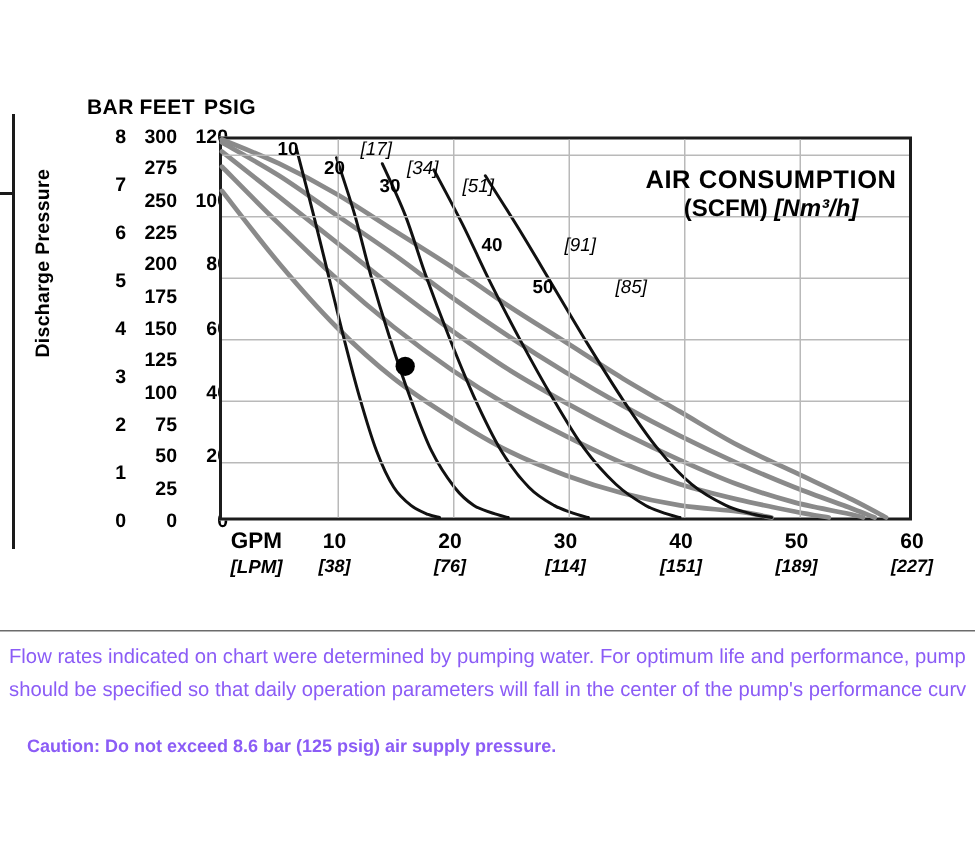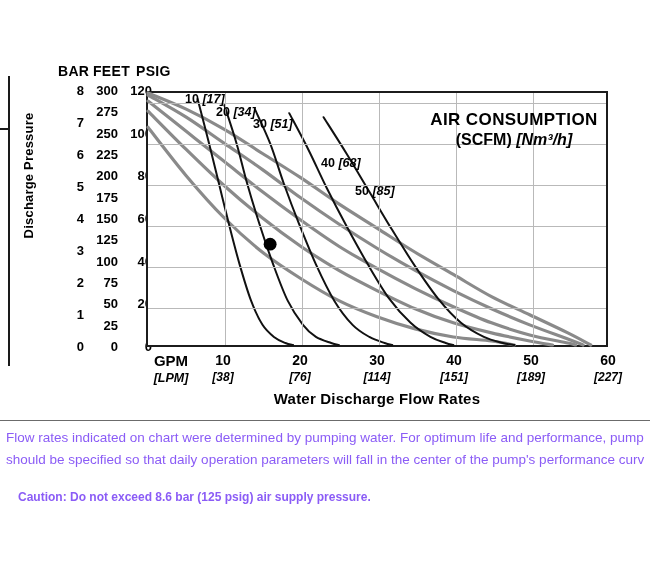--- a/index.html
+++ b/index.html
@@ -170,21 +170,22 @@
 
   
   .curve-label {
     position: absolute;
     font-size: 12.5px;
     font-weight: bold;
     white-space: nowrap;
   }
   .curve-label i {
     font-style: italic;
-    font-weight: bold;
+    font-weight: normal;
+    margin-left: 38px;
   }
 
   
   #legend {
     position: absolute;
     left: 420px;
     top: 110px;
     width: 188px;
     text-align: center;
     line-height: 20px;
@@ -278,21 +279,21 @@
       <div class="gridline-h" style="top: 174.08px;"></div>
       <div class="gridline-h" style="top: 133.12px;"></div>
       <div class="gridline-h" style="top: 92.16px;"></div>
       <div class="gridline-h" style="top: 51.2px;"></div>
       <div class="gridline-h" style="top: 10.24px;"></div>
     </div>
 
   <div class="curve-label" id="cl-0" style="left:185px; top:92px;"><span>10 </span><i>[17]</i></div>
   <div class="curve-label" id="cl-1" style="left:216px; top:105px;"><span>20 </span><i>[34]</i></div>
   <div class="curve-label" id="cl-2" style="left:253px; top:117px;"><span>30 </span><i>[51]</i></div>
-  <div class="curve-label" id="cl-3" style="left:321px; top:156px;"><span>40 </span><i>[68]</i></div>
+  <div class="curve-label" id="cl-3" style="left:321px; top:156px;"><span>40 </span><i>[91]</i></div>
   <div class="curve-label" id="cl-4" style="left:355px; top:184px;"><span>50 </span><i>[85]</i></div>
 
   <div id="xlabel-gpm">
     <span>GPM</span>
     <span class="lpm">[LPM]</span>
   </div>
 
   <div id="legend">
     <div class="l1">AIR CONSUMPTION</div>
     <div class="l2">
@@ -301,18 +302,17 @@
     </div>
   </div>
   <div id="xticks">
       <div class="xtick" style="left: 191px; top: 352px;"><span>10</span><span class="lpm">[38]</span></div>
       <div class="xtick" style="left: 268px; top: 352px;"><span>20</span><span class="lpm">[76]</span></div>
       <div class="xtick" style="left: 345px; top: 352px;"><span>30</span><span class="lpm">[114]</span></div>
       <div class="xtick" style="left: 422px; top: 352px;"><span>40</span><span class="lpm">[151]</span></div>
       <div class="xtick" style="left: 499px; top: 352px;"><span>50</span><span class="lpm">[189]</span></div>
       <div class="xtick" style="left: 576px; top: 352px;"><span>60</span><span class="lpm">[227]</span></div>
     </div>
-  <div id="xaxis-title">Water Discharge Flow Rates</div>
 </div>
 
 <div class="note" id="note-line1">Flow rates indicated on chart were determined by pumping water. For optimum life and performance, pump</div>
 <div class="note" id="note-line2">should be specified so that daily operation parameters will fall in the center of the pump's performance curv</div>
 <div class="note" id="caution">Caution: Do not exceed 8.6 bar (125 psig) air supply pressure.</div>
 
 </body></html>

